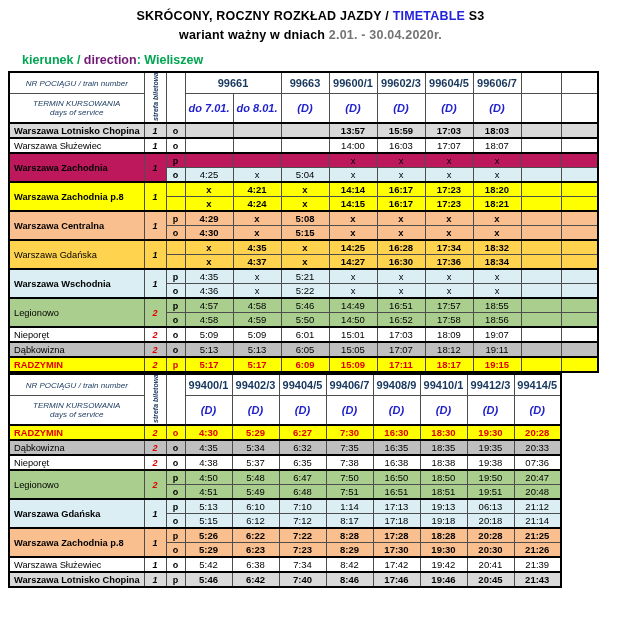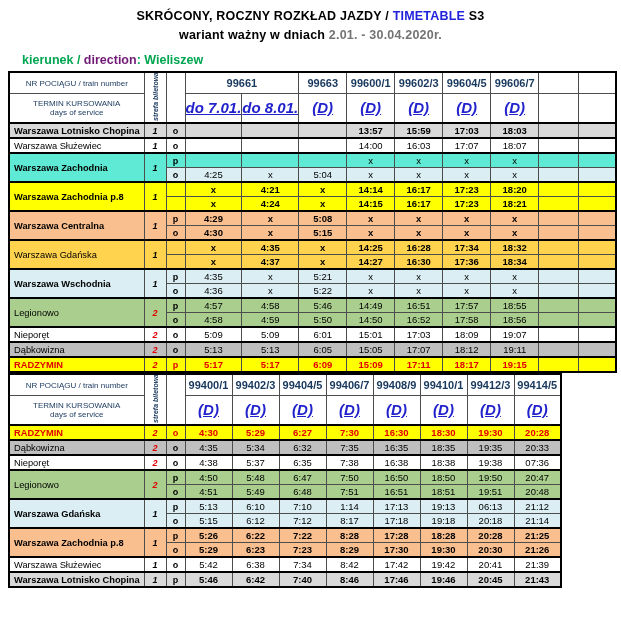--- a/index.html
+++ b/index.html
@@ -6,23 +6,23 @@
   body{width:621px;height:619px;font-family:"Liberation Sans",sans-serif;color:#000;overflow:hidden;}
   .title-line{ text-align:center;font-weight:bold;font-size:12.5px;margin-top:9px;letter-spacing:.2px;}
   .title-line.second{margin-top:5px;}
   .c-blue{color:#2222dd;}
   .c-red{color:#737373;}
   .section-label{margin:11px 0 4px 22px;font-size:12.5px;font-weight:bold;color:#00a651;}
   .section-label .dirword{color:#701a75;}
   table{border-collapse:collapse;margin-left:8px;table-layout:fixed;border:2px solid #000;}
   td{border:1px solid #4d4d4d;font-size:9.5px;text-align:center;padding:0;height:13px;line-height:12px;
      white-space:nowrap;overflow:hidden;vertical-align:middle;}
-  td.hcell{color:#17375d;font-size:8px;line-height:9px;}
+  td.hcell{color:#17375d;font-size:8px;line-height:9px;font-style:italic;}
   td.train{font-weight:bold;color:#17375d;font-size:11px;height:20px;}
-  td.days{font-weight:bold;font-style:italic;color:#2222cc;font-size:15px;height:28px;text-decoration:underline;}
+  td.days{font-weight:bold;font-style:italic;color:#2222cc;font-size:11px;height:28px;}
   td.station{text-align:left;padding-left:4px;font-size:9.3px;}
   td.zone{font-style:italic;font-weight:bold;font-size:9px;}
   td.po{font-weight:bold;font-size:9px;}
   .vert{writing-mode:vertical-rl;transform:rotate(180deg);font-size:7px;font-style:italic;font-weight:bold;
         color:#17375d;margin:0 auto;line-height:7px;max-height:46px;}
   tr.grp td{border-top:2px solid #000;}
   thead tr.daysrow td{border-bottom:2px solid #000;}
   .bold{font-weight:bold;}
   .redtxt{color:#e00000;}
 </style>
@@ -104,21 +104,21 @@
             <td></td>
             <td></td>
             <td></td>
             <td>14:00</td>
             <td>16:03</td>
             <td>17:07</td>
             <td>18:07</td>
             <td></td>
             <td></td>
           </tr>
-          <tr class="grp" style="background: #5eead4;">
+          <tr class="grp" style="background: #be185d;">
             <td class="station bold" rowspan="2">Warszawa Zachodnia</td>
             <td class="zone" rowspan="2">1</td>
             <td class="po">p</td>
             <td></td>
             <td></td>
             <td></td>
             <td>x</td>
             <td>x</td>
             <td>x</td>
             <td>x</td>

